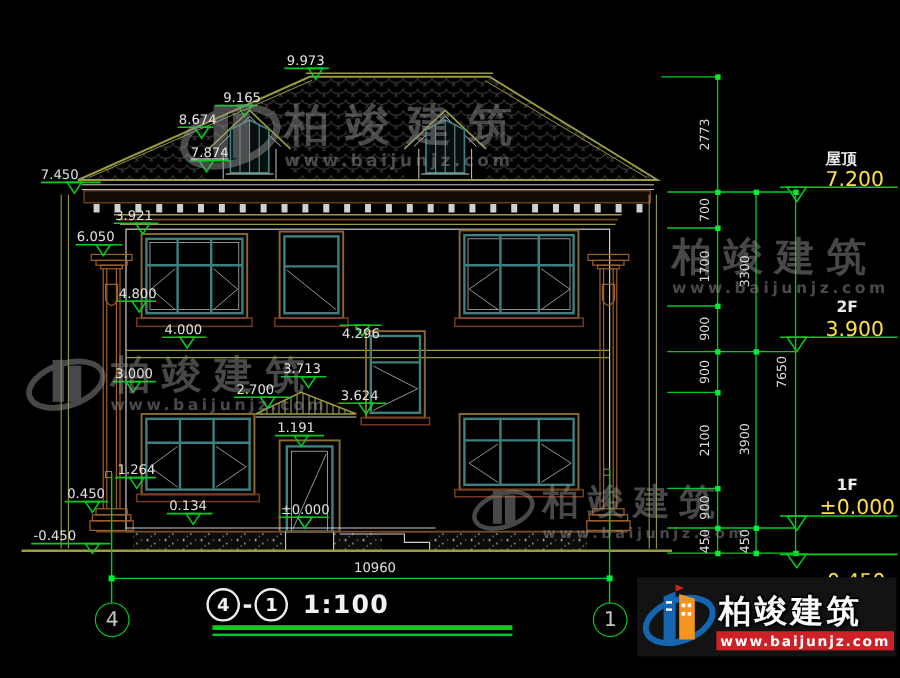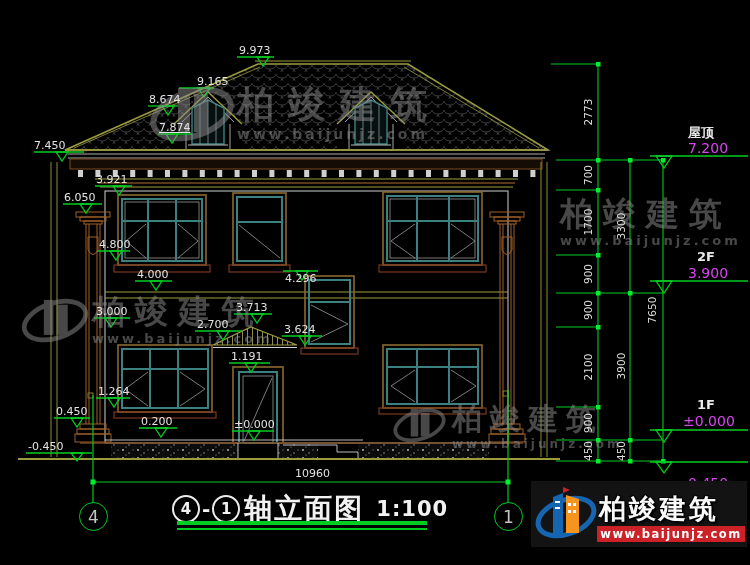--- a/index.html
+++ b/index.html
@@ -3,21 +3,21 @@
 <meta charset="utf-8">
 <style>
   html,body{margin:0;padding:0;background:#000;}
   #canvas{position:relative;width:750px;height:565px;background:#000;overflow:hidden;
           font-family:"DejaVu Sans",sans-serif;}
   #drawing{position:absolute;left:0;top:0;}
   .lbl{position:absolute;font-size:11px;color:#e2e2e2;white-space:nowrap;line-height:1;}
   .vlbl{position:absolute;width:44px;height:12px;font-size:10.5px;color:#dedede;text-align:center;
         line-height:12px;transform:rotate(-90deg);white-space:nowrap;}
   .flag-name{position:absolute;font-size:13px;color:#eaeaea;font-weight:bold;white-space:nowrap;}
-  .flag-val{position:absolute;font-size:14px;color:#d946ef;white-space:nowrap;}
+  .flag-val{position:absolute;font-size:17px;color:#fde047;white-space:nowrap;}
   
   .wm{position:absolute;opacity:.5;color:#8f8f8f;}
   .wm .wm-chars{font-weight:bold;letter-spacing:14px;white-space:nowrap;line-height:1;}
   .wm .wm-url{font-weight:bold;letter-spacing:3px;white-space:nowrap;line-height:1;margin-top:4px;}
   .wm-icon{position:absolute;opacity:.5;}
   
   #title-row{position:absolute;left:172px;top:490px;display:flex;align-items:center;color:#f2f2f2;}
   .axcirc-w{width:24px;height:24px;border:2px solid #ececec;border-radius:50%;font-size:15px;
             font-weight:bold;display:flex;align-items:center;justify-content:center;}
   .tdash{font-size:20px;font-weight:bold;margin:0 2px;}
@@ -356,37 +356,37 @@
   <ellipse cx="44" cy="34" rx="40" ry="22" fill="none" stroke="#8f8f8f" stroke-width="6" transform="rotate(-18 44 34)"></ellipse>
   <rect x="30" y="8" width="12" height="44" fill="#8f8f8f"></rect>
       <rect x="46" y="14" width="14" height="38" fill="#8f8f8f"></rect>
 </svg>
 <div class="wm" style="left:452px;top:404px;">
   <div class="wm-chars" style="font-size:30px;letter-spacing:8px;">柏竣建筑</div>
   <div class="wm-url" style="font-size:12px;">www.baijunjz.com</div>
 </div>
 
 <div class="lbl" style="left:239px;top:45px;">9.973</div>
-<div class="lbl" style="left:197px;top:76px;">9.165</div>
+<div class="lbl" style="left:186px;top:76px;">9.165</div>
 <div class="lbl" style="left:149px;top:94px;">8.674</div>
 <div class="lbl" style="left:159px;top:122px;text-decoration:underline;">7.874</div>
 <div class="lbl" style="left:34px;top:140px;">7.450</div>
 <div class="lbl" style="left:96px;top:174px;">3.921</div>
 <div class="lbl" style="left:64px;top:192px;">6.050</div>
 <div class="lbl" style="left:99px;top:239px;">4.800</div>
 <div class="lbl" style="left:137px;top:269px;">4.000</div>
 <div class="lbl" style="left:96px;top:306px;">3.000</div>
 <div class="lbl" style="left:285px;top:273px;">4.296</div>
 <div class="lbl" style="left:236px;top:302px;">3.713</div>
 <div class="lbl" style="left:197px;top:319px;">2.700</div>
 <div class="lbl" style="left:284px;top:324px;">3.624</div>
 <div class="lbl" style="left:231px;top:351px;">1.191</div>
 <div class="lbl" style="left:98px;top:386px;">1.264</div>
 <div class="lbl" style="left:56px;top:406px;">0.450</div>
-<div class="lbl" style="left:141px;top:416px;">0.200</div>
+<div class="lbl" style="left:141px;top:416px;">0.134</div>
 <div class="lbl" style="left:234px;top:419px;">±0.000</div>
 <div class="lbl" style="left:28px;top:441px;">-0.450</div>
 
 <div class="vlbl" style="left:566px;top:106px;">2773</div>
 <div class="vlbl" style="left:566px;top:169px;">700</div>
 <div class="vlbl" style="left:566px;top:216px;">1700</div>
 <div class="vlbl" style="left:566px;top:268px;">900</div>
 <div class="vlbl" style="left:566px;top:304px;">900</div>
 <div class="vlbl" style="left:566px;top:361px;">2100</div>
 <div class="vlbl" style="left:566px;top:417px;">900</div>
@@ -413,21 +413,20 @@
     </div>
 
 <div id="title-row">
   <span class="axcirc-w">
         <span>4</span>
       </span>
   <span class="tdash">-</span>
   <span class="axcirc-w">
         <span>1</span>
       </span>
-  <span id="title-text">轴立面图</span>
   <span id="title-scale">1:100</span>
 </div>
 <div class="uline" style="left:177px;top:521px;width:250px;height:4px;"></div>
 <div class="uline" style="left:177px;top:528px;width:250px;height:2px;"></div>
 
 <div id="logo">
   <svg width="66" height="62" viewBox="0 0 66 62" style="position:absolute;left:2px;top:2px;">
     <ellipse cx="33" cy="34" rx="29" ry="17" fill="none" stroke="#1565b0" stroke-width="5" transform="rotate(-20 33 34)"></ellipse>
     <polygon points="20,14 30,10 30,50 20,52" fill="#1565b0"></polygon>
     <polygon points="33,12 46,16 46,50 33,50" fill="#f7941d"></polygon>

